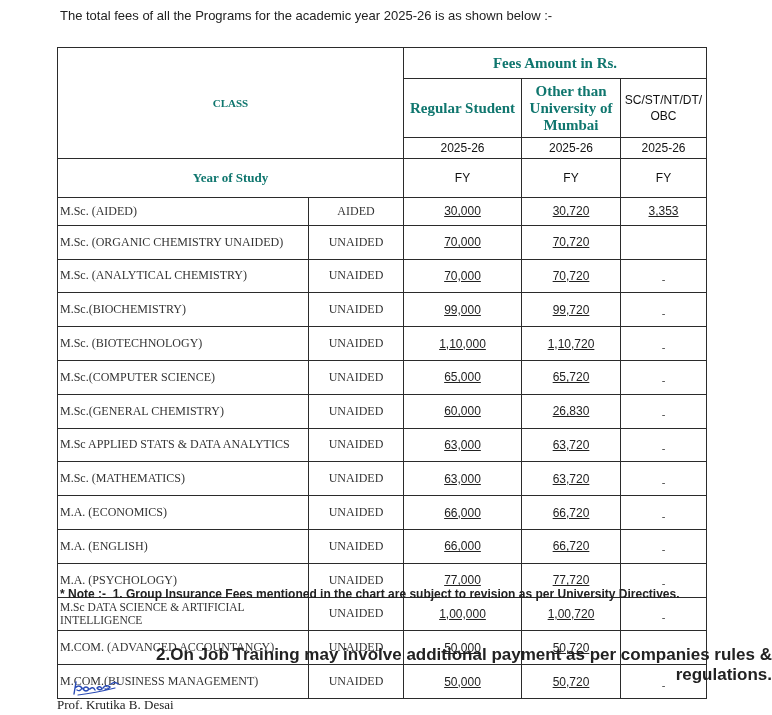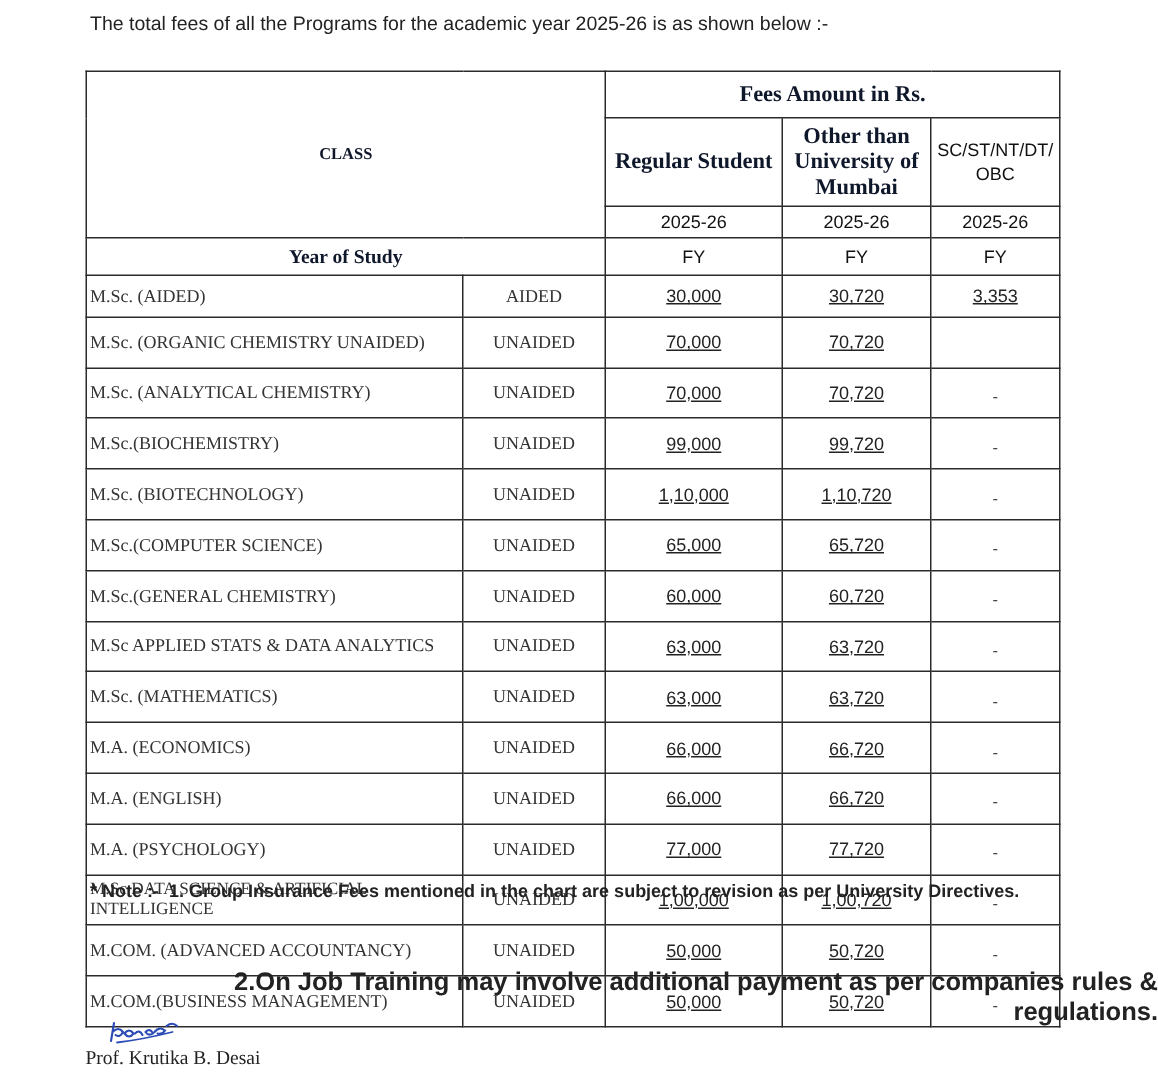--- a/index.html
+++ b/index.html
@@ -10,21 +10,21 @@
   }
   table.fees {
     position: absolute; left: 57px; top: 47px;
     border-collapse: collapse; width: 649px;
     table-layout: fixed;
   }
   table.fees td, table.fees th {
     border: 1.5px solid #2b2b2b; padding: 0; text-align: center; vertical-align: middle;
     overflow: hidden;
   }
-  .hdr-bold { font-family: "Liberation Serif", serif; font-weight: bold; font-size: 15px; color: #0f172a; }
+  .hdr-bold { font-family: "Liberation Serif", serif; font-weight: bold; font-size: 15px; color: #0f766e; }
   .hdr-sans-bold { font-family: "Liberation Sans", sans-serif; font-weight: normal; font-size: 12px; color: #111; }
   .name-cell { text-align: left !important; padding-left: 2px !important; font-family: "Liberation Serif", serif; font-size: 12px; color: #333; line-height: 13px; }
   .type-cell { font-family: "Liberation Serif", serif; font-size: 12px; color: #333; }
   .num-cell { font-family: "Liberation Sans", sans-serif; font-size: 12px; color: #222; text-decoration: underline; }
   .dash-cell { font-family: "Liberation Sans", sans-serif; font-size: 11px; color: #444; padding-top: 6px !important; }
   tr.data td { height: 26.8px; }
   .note {
     position: absolute; left: 60px; top: 587px;
     font-family: "Liberation Sans", sans-serif; font-weight: bold; font-size: 12px; color: #222;
   }
@@ -61,21 +61,21 @@
   <tr style="height:59px">
     <td class="hdr-bold">Regular Student</td>
     <td class="hdr-bold" style="line-height:17px">Other than University of Mumbai</td>
     <td class="hdr-sans-bold" style="line-height:16px">SC/ST/NT/DT/ OBC</td>
   </tr>
   <tr style="height:21px">
     <td class="hdr-sans-bold">2025-26</td>
     <td class="hdr-sans-bold">2025-26</td>
     <td class="hdr-sans-bold">2025-26</td>
   </tr>
-  <tr style="height:25px">
+  <tr style="height:39px">
     <td colspan="2" class="hdr-bold" style="font-size:13px">Year of Study</td>
     <td class="hdr-sans-bold">FY</td>
     <td class="hdr-sans-bold">FY</td>
     <td class="hdr-sans-bold">FY</td>
   </tr>
 
   <tr class="data">
     <td class="name-cell">M.Sc. (AIDED)</td>
     <td class="type-cell">AIDED</td>
     <td class="num-cell">30,000</td>
@@ -114,21 +114,21 @@
     <td class="name-cell">M.Sc.(COMPUTER SCIENCE)</td>
     <td class="type-cell">UNAIDED</td>
     <td class="num-cell">65,000</td>
     <td class="num-cell">65,720</td>
     <td class="dash-cell">-</td>
   </tr>
   <tr class="data">
     <td class="name-cell">M.Sc.(GENERAL CHEMISTRY)</td>
     <td class="type-cell">UNAIDED</td>
     <td class="num-cell">60,000</td>
-    <td class="num-cell">60,720</td>
+    <td class="num-cell">26,830</td>
     <td class="dash-cell">-</td>
   </tr>
   <tr class="data">
     <td class="name-cell">M.Sc APPLIED STATS &amp; DATA ANALYTICS</td>
     <td class="type-cell">UNAIDED</td>
     <td class="num-cell">63,000</td>
     <td class="num-cell">63,720</td>
     <td class="dash-cell">-</td>
   </tr>
   <tr class="data">

